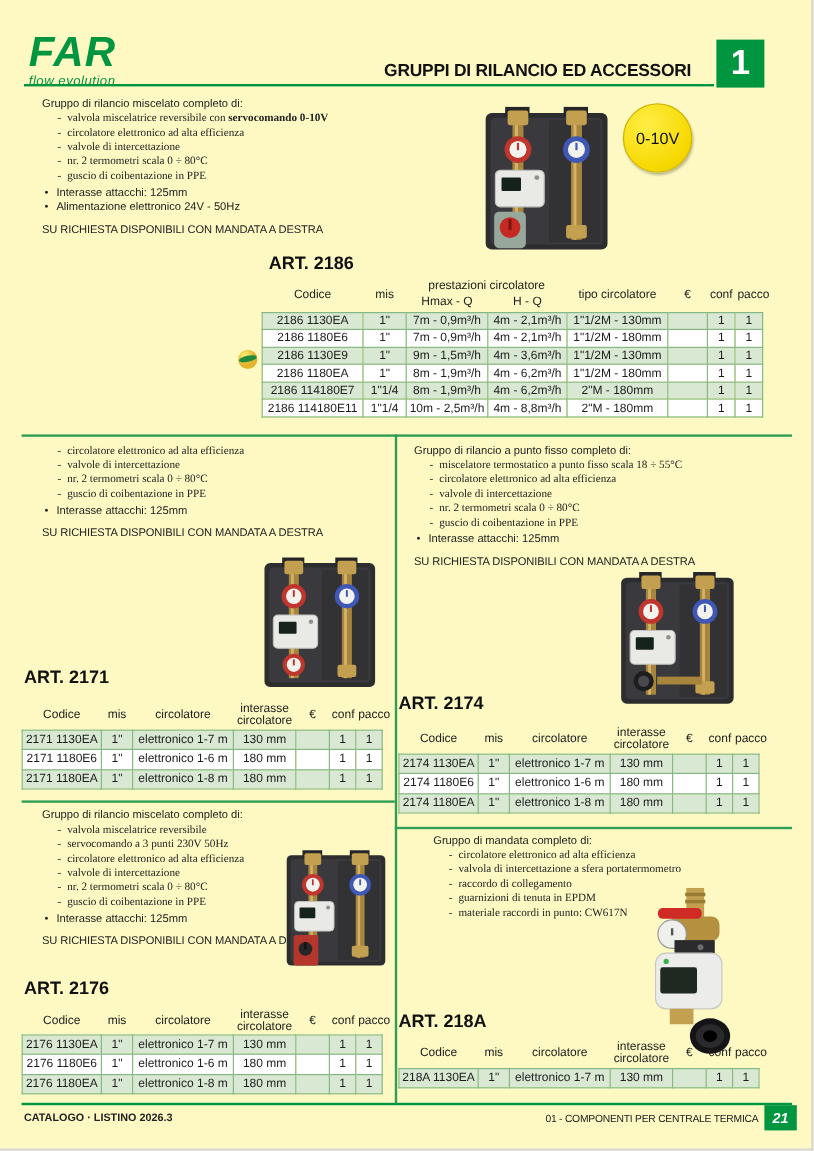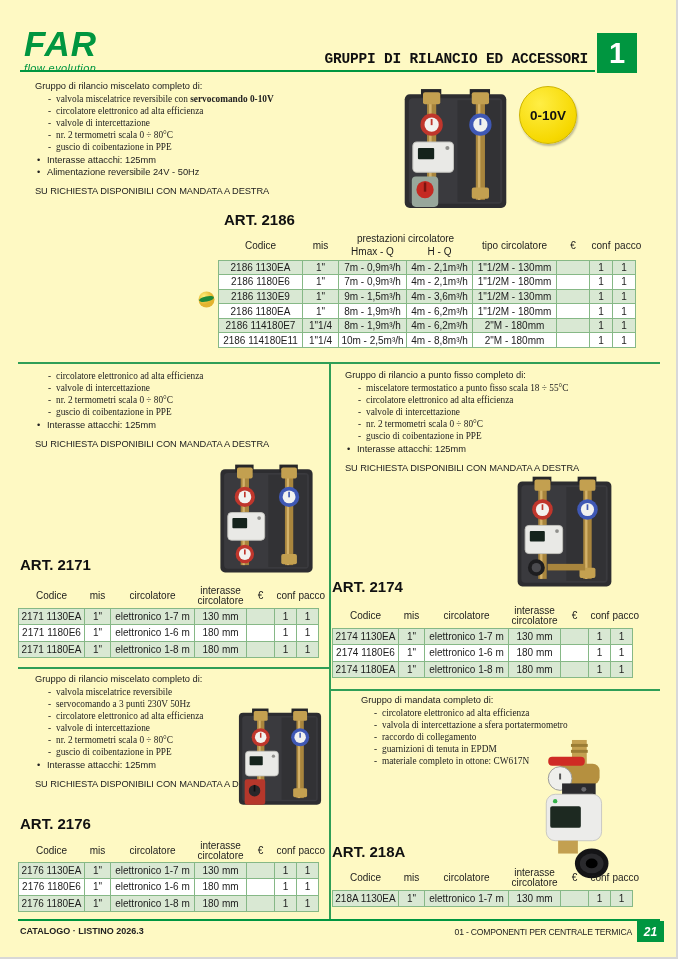--- a/index.html
+++ b/index.html
@@ -38,21 +38,21 @@
   table.tbl-lg td{height:13.6px;}
   table.tbl-sm td{height:15.5px;}
   table.ptable tbody tr:nth-child(odd){background:#d9e8d3;}
   table.ptable tbody tr:nth-child(even){background:#ffffff;}
   .th-group{height:12px;}
   .th-sub{height:15px;}
 
   
   .badge-010v{width:56px;height:56px;border-radius:50%;background:radial-gradient(circle at 35% 30%,#ffee45,#f6d800 70%,#e3c400);
               border:1px solid #cdb400;display:flex;align-items:center;justify-content:center;
-              font-size:13.5px;font-weight:700;color:#111;box-shadow:1px 2px 2px rgba(0,0,0,.25);}
+              font-size:13.5px;font-weight:400;color:#111;box-shadow:1px 2px 2px rgba(0,0,0,.25);}
 
   
   .footer-left{font-size:9px;font-weight:600;color:#222;}
   .footer-right{font-size:8.6px;font-weight:400;color:#222;letter-spacing:-.2px;}
   .pageno-box{width:27px;height:21px;background:#009640;color:#fff;display:flex;align-items:center;justify-content:center;
               font-size:12px;font-weight:800;font-style:italic;}
 </style>
 </head>
 <body>
 
@@ -83,36 +83,36 @@
         <rect x="19" y="63" width="16" height="11" rx="1" fill="#15231c"></rect>
         <circle cx="48" cy="63" r="2" fill="#8f8f8c"></circle>
       </g>
     </defs>
   </svg>
 
   <div class="abs" style="left:24px;top:26px;">
     <div class="logo-far">FAR</div>
     <div class="logo-tag">flow evolution</div>
   </div>
-  <div class="abs hdr-title" style="right:88px;top:51px;font-family:Liberation Mono, monospace;">GRUPPI DI RILANCIO ED ACCESSORI</div>
+  <div class="abs hdr-title" style="right:100px;top:51px;">GRUPPI DI RILANCIO ED ACCESSORI</div>
   <div class="abs chapter-box" style="left:597px;top:33px;">1</div>
   <div class="abs rule" style="left:20px;top:70px;width:575px;height:2px;"></div>
 
   <div class="abs intro" style="left:35px;top:80px;width:345px;">
     <div class="intro-title">Gruppo di rilancio miscelato completo di:</div>
     <ul class="dash-list">
         <li><span>valvola miscelatrice reversibile con </span><b>servocomando 0-10V</b></li>
         <li>circolatore elettronico ad alta efficienza</li>
         <li>valvole di intercettazione</li>
         <li>nr. 2 termometri scala 0 ÷ 80°C</li>
         <li>guscio di coibentazione in PPE</li>
       </ul>
     <ul class="dot-list">
         <li>Interasse attacchi: 125mm</li>
-        <li>Alimentazione reversibile 24V - 50Hz</li>
+        <li>Alimentazione elettronico 24V - 50Hz</li>
       </ul>
     <div class="request">SU RICHIESTA DISPONIBILI CON MANDATA A DESTRA</div>
   </div>
 
   <svg class="abs" style="left:398px;top:84px;" width="115" height="130" viewBox="0 0 112 128">
     <use href="#pump-shell"></use>
     <rect x="13" y="91" width="26" height="30" rx="4" fill="#98a79b"></rect>
     <circle cx="26" cy="104" r="8.5" fill="#c52a22"></circle>
     <rect x="24.8" y="97" width="2.4" height="9" fill="#7a1410"></rect>
   </svg>
@@ -454,21 +454,21 @@
       </tbody>
   </table>
 
   <div class="abs intro" style="left:361px;top:694px;width:312px;">
     <div class="intro-title">Gruppo di mandata completo di:</div>
     <ul class="dash-list">
         <li>circolatore elettronico ad alta efficienza</li>
         <li>valvola di intercettazione a sfera portatermometro</li>
         <li>raccordo di collegamento</li>
         <li>guarnizioni di tenuta in EPDM</li>
-        <li>materiale completo in ottone: CW617N</li>
+        <li>materiale raccordi in punto: CW617N</li>
       </ul>
   </div>
 
   <svg class="abs" style="left:522px;top:738px;" width="92" height="158" viewBox="0 0 92 160">
     <rect x="50" y="2" width="15" height="28" fill="#c3a050"></rect>
     <rect x="49" y="6" width="17" height="3" fill="#9a7c34"></rect>
     <rect x="49" y="12" width="17" height="3" fill="#9a7c34"></rect>
     <rect x="36" y="26" width="42" height="21" rx="7" fill="#b5903f"></rect>
     <rect x="26" y="19" width="37" height="9" rx="4" fill="#cf2b24"></rect>
     <circle cx="38" cy="41" r="12" fill="#efefec" stroke="#9a9a97"></circle>

